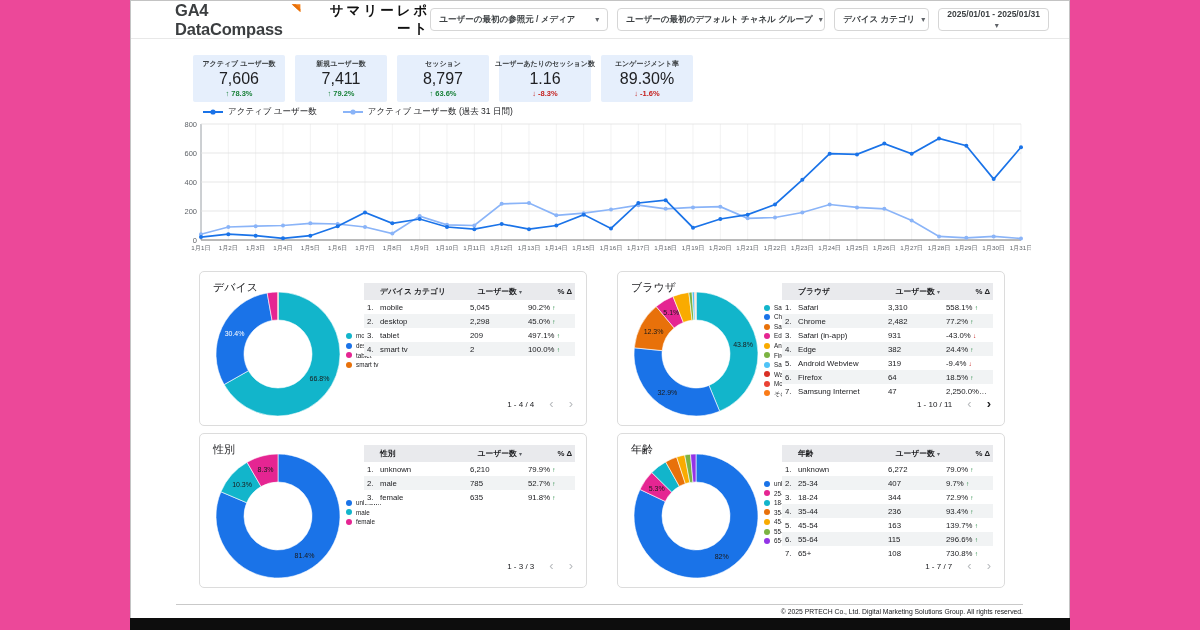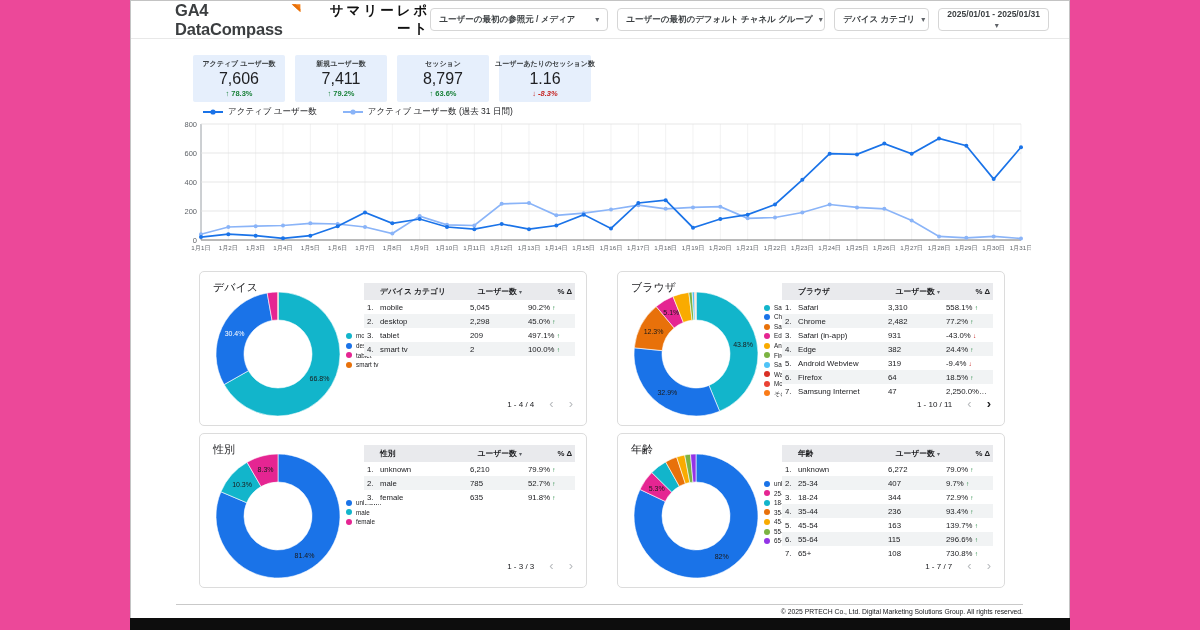--- a/index.html
+++ b/index.html
@@ -22,21 +22,21 @@
   .filter:nth-child(3){width:95px;}
   .datepicker{width:122px;flex-direction:column;}
   .caret{color:#5f6368;font-size:8px;margin-left:6px;}
   
   .kpi-row{position:absolute;left:48px;top:54px;display:flex;gap:10px;margin-left:14px;}
   .kpi{width:92px;height:47px;background:#e6effc;border-radius:2px;display:flex;flex-direction:column;
     align-items:center;justify-content:center;gap:1px;}
   .kpi .lbl{font-size:7px;color:#3c4043;font-weight:700;white-space:nowrap;}
   .kpi .val{font-size:16px;color:#202124;font-weight:500;line-height:1.15;}
   .kpi .delta{font-size:7.5px;font-weight:700;}
-  .delta.up{color:#188038;}.delta.down{color:#c5221f;font-style:italic;}
+  .delta.up{color:#188038;}.delta.down{color:#c5221f;}
   
   .line-legend{position:absolute;left:72px;top:105px;display:flex;gap:26px;align-items:center;}
   .lg-item{display:flex;align-items:center;gap:5px;font-size:8.5px;color:#202124;}
   #line-chart{position:absolute;left:40px;top:117px;}
   
   .sections{position:absolute;left:68px;top:270px;display:grid;grid-template-columns:388px 388px;
     column-gap:30px;row-gap:7px;}
   .scard{position:relative;width:388px;height:155px;background:#fff;border:1px solid #dcdcdc;
     border-radius:5px;box-sizing:border-box;}
   .scard .stitle{position:absolute;left:13px;top:8px;font-size:11px;color:#202124;}
@@ -117,20 +117,25 @@
         </div>
         <div class="kpi">
           <span class="lbl">セッション</span>
           <span class="val">8,797</span>
           <span class="delta up">↑ 63.6%</span>
         </div>
         <div class="kpi">
           <span class="lbl">ユーザーあたりのセッション数</span>
           <span class="val">1.16</span>
           <span class="delta down">↓ -8.3%</span>
+        </div>
+        <div class="kpi">
+          <span class="lbl">エンゲージメント率</span>
+          <span class="val">89.30%</span>
+          <span class="delta down">↓ -1.6%</span>
         </div>
       </div>
 
     <div class="line-legend" id="line-legend">
         <div class="lg-item">
           <svg width="20" height="8">
             <line x1="0" y1="4" x2="20" y2="4" stroke="#1A73E8" stroke-width="2"></line>
             <circle cx="10" cy="4" r="2.6" fill="#1A73E8"></circle>
           </svg>
           <span>アクティブ ユーザー数</span>

